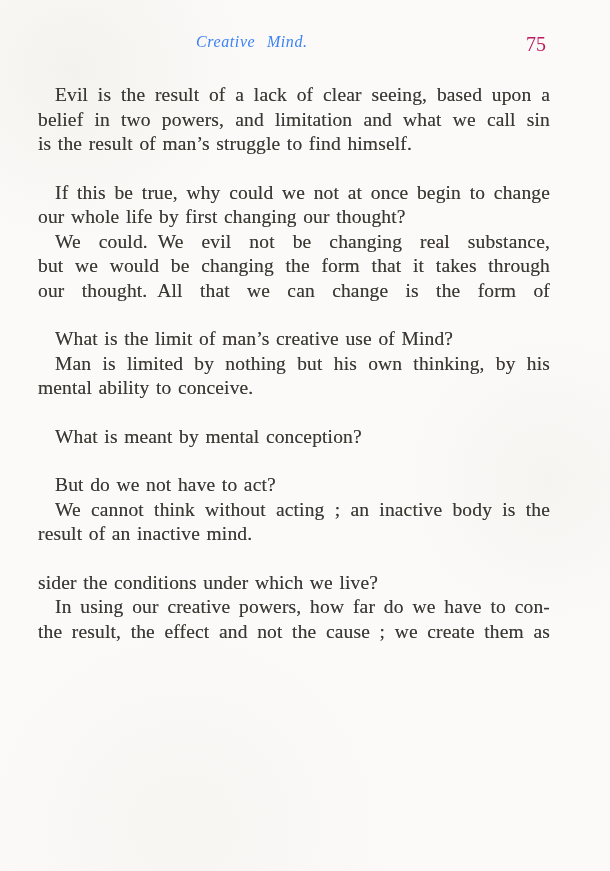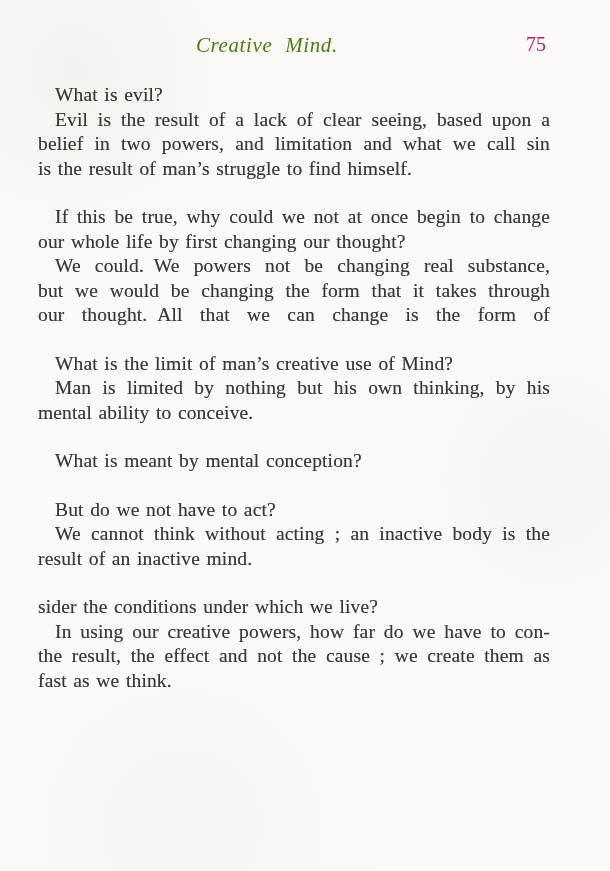--- a/index.html
+++ b/index.html
@@ -28,24 +28,24 @@
   .running-head {
     position: relative;
     height: 26px;
     margin-top: 33px;
   }
   .head-title {
     position: absolute;
     left: 158px;
     top: 0;
     font-style: italic;
-    font-size: 21px;
+    font-size: 16px;
     letter-spacing: 0.6px;
     word-spacing: 7px;
-    color: #4d7c0f;
+    color: #3b82f6;
   }
   .head-pageno {
     position: absolute;
     right: 4px;
     top: 0;
     font-size: 20px;
     color: #be185d;
   }
   .body-text {
     margin-top: 24px;
@@ -75,36 +75,33 @@
 </head>
 <body>
 
 <div class="page">
   <div class="running-head">
     <span class="head-title">Creative Mind.</span>
     <span class="head-pageno">75</span>
   </div>
   <div class="body-text">
       <div class="qa-group">
-        <div class="para question">
-          <div class="line first">What is evil?</div>
-        </div>
         <div class="para answer">
           <div class="line just first">Evil is the result of a lack of clear seeing, based upon a</div>
           <div class="line just">belief in two powers, and limitation and what we call sin</div>
           <div class="line">is the result of man’s struggle to find himself.</div>
         </div>
       </div>
       <div class="qa-group">
         <div class="para question">
           <div class="line just first">If this be true, why could we not at once begin to change</div>
           <div class="line">our whole life by first changing our thought?</div>
         </div>
         <div class="para answer">
-          <div class="line just first">We could. We powers not be changing real substance,</div>
+          <div class="line just first">We could. We evil not be changing real substance,</div>
           <div class="line just">but we would be changing the form that it takes through</div>
           <div class="line just">our thought. All that we can change is the form of</div>
         </div>
       </div>
       <div class="qa-group">
         <div class="para question">
           <div class="line first">What is the limit of man’s creative use of Mind?</div>
         </div>
         <div class="para answer">
           <div class="line just first">Man is limited by nothing but his own thinking, by his</div>
@@ -125,17 +122,16 @@
           <div class="line">result of an inactive mind.</div>
         </div>
       </div>
       <div class="qa-group">
         <div class="para question">
           <div class="line">sider the conditions under which we live?</div>
           <div class="line just first">In using our creative powers, how far do we have to con-</div>
         </div>
         <div class="para answer">
           <div class="line just">the result, the effect and not the cause ; we create them as</div>
-          <div class="line">fast as we think.</div>
         </div>
       </div>
     </div>
 </div>
 
 </body></html>

